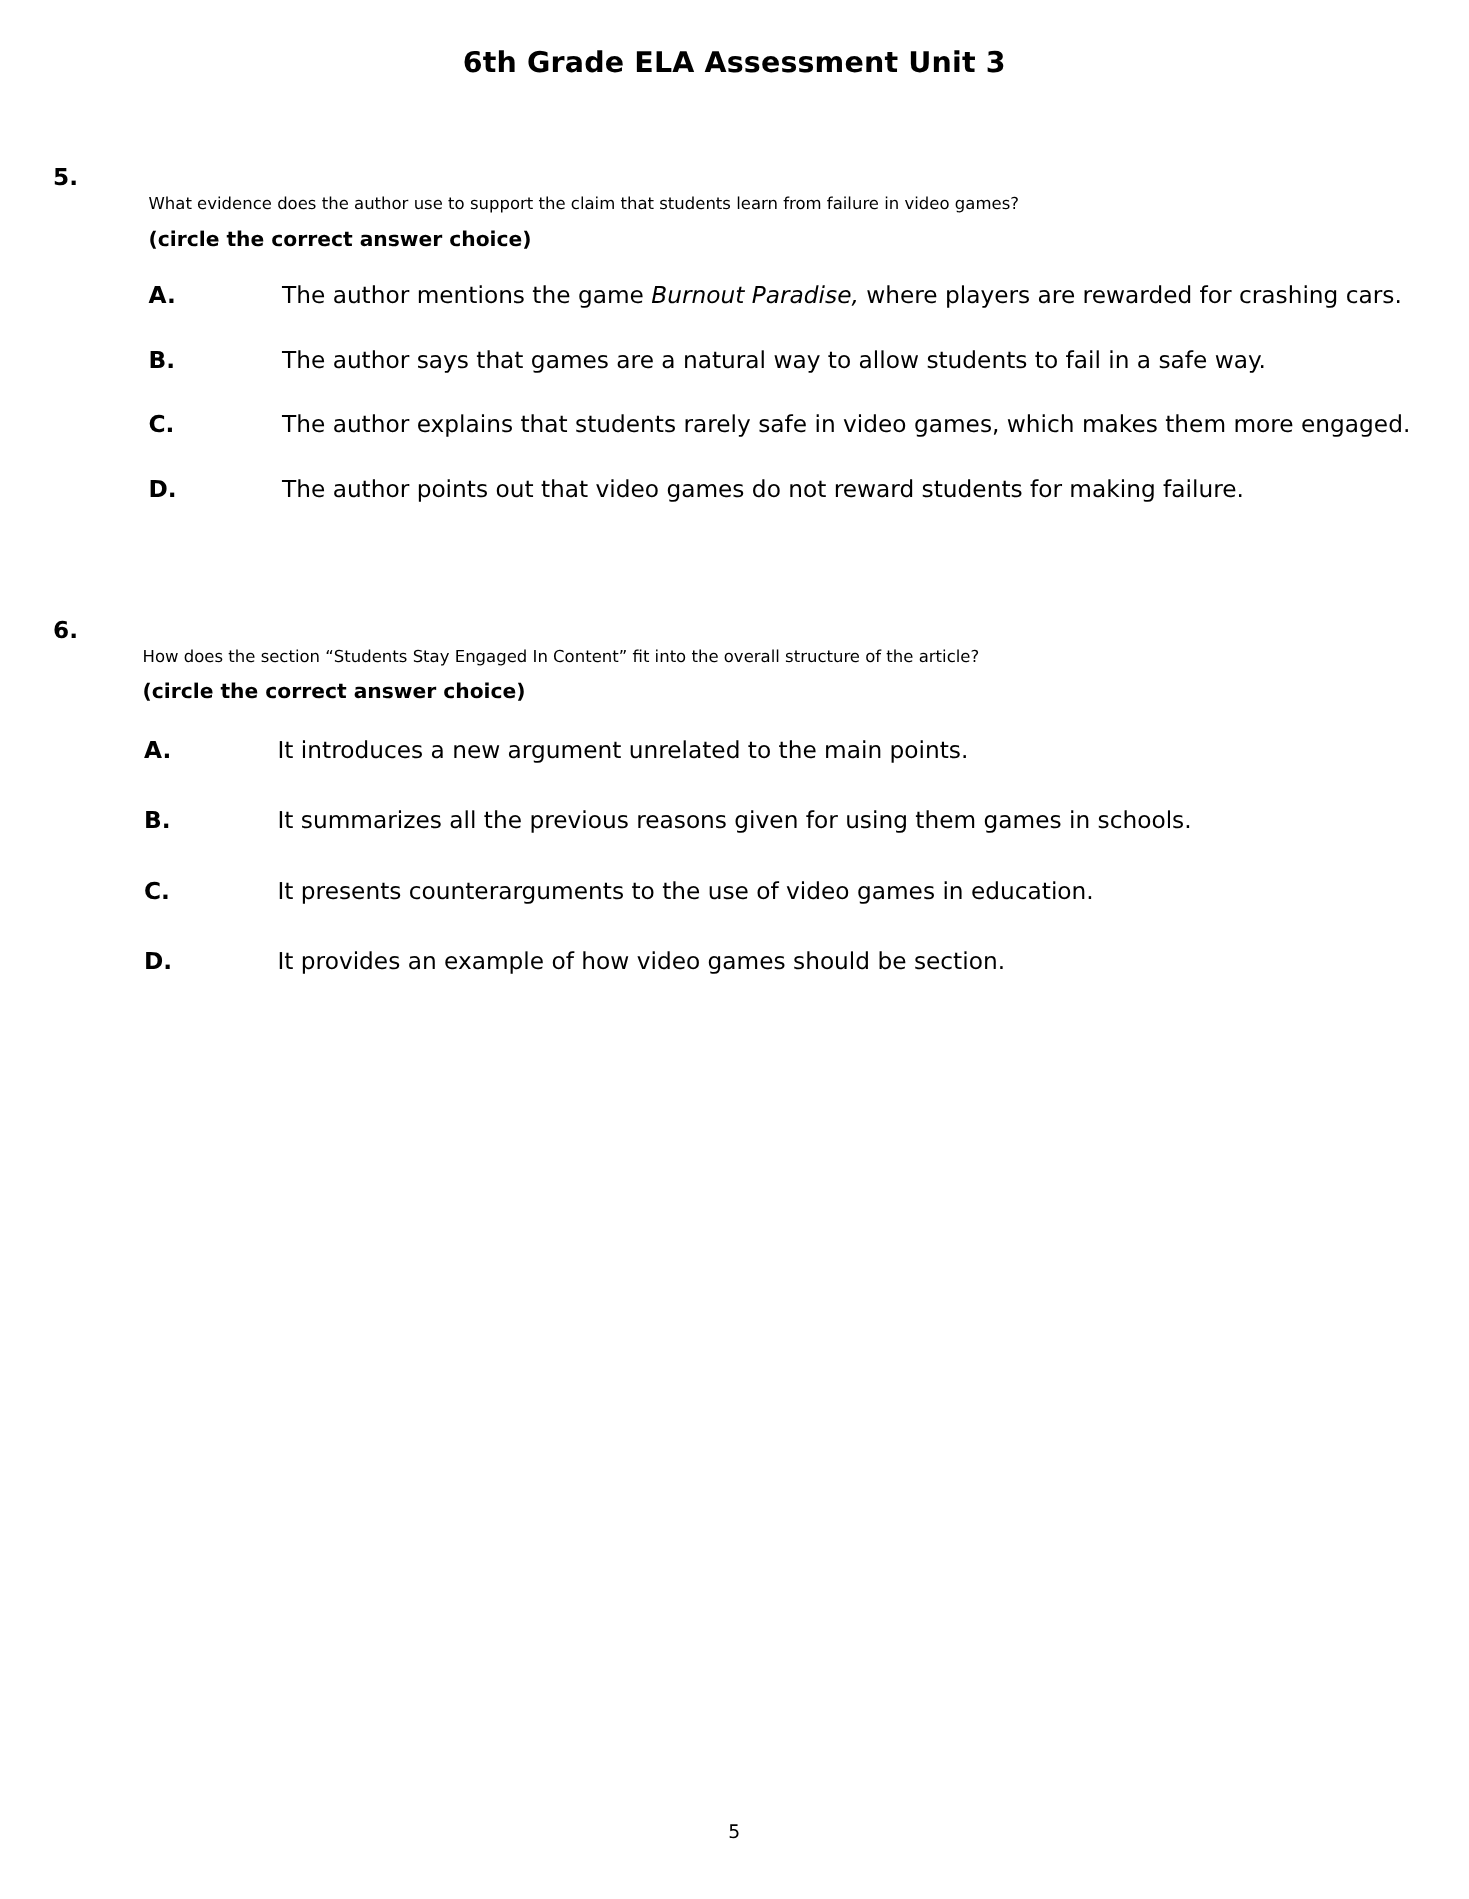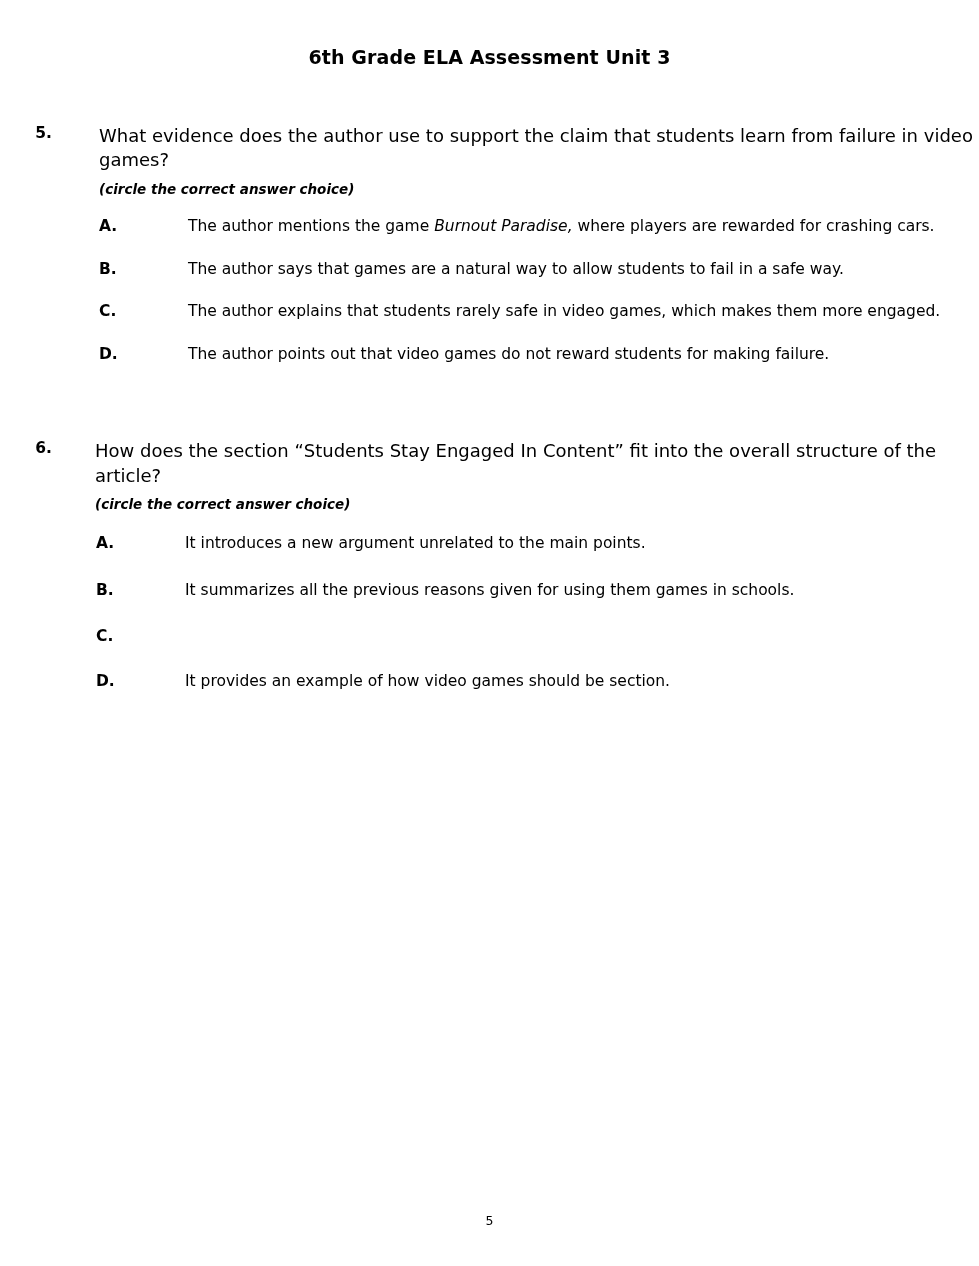--- a/index.html
+++ b/index.html
@@ -22,21 +22,21 @@
     height: 1266px;
     box-sizing: border-box;
   }
 
   .doc-title {
     text-align: center;
     font-size: 19px;
     font-weight: 600;
     letter-spacing: 0.1px;
     margin: 0;
-    padding-top: 46px;
+    padding-top: 31px;
     font-family: "DejaVu Sans", sans-serif;
   }
 
   .question-block {
     position: relative;
     margin-top: 0;
   }
 
   .q-row {
     display: flex;
@@ -52,28 +52,28 @@
     padding-right: 0;
     box-sizing: border-box;
   }
 
   .q-text-wrap {
     padding-left: 47px;
     flex: 1;
   }
 
   .q-text {
-    font-size: 18px;
+    font-size: 11px;
     line-height: 1.35;
+    margin-top: 20px;
   }
 
   .q-instruction {
     font-size: 13.5px;
     font-weight: bold;
-    font-style: italic;
     margin-top: 8px;
   }
 
   .choices {
     margin-top: 19px;
     padding-left: 99px;
   }
 
   .choice {
     display: flex;
@@ -175,20 +175,21 @@
       <div class="choice">
         <div class="choice-letter">A.</div>
         <div class="choice-text"><span>It introduces a new argument unrelated to the main points.</span><i></i><span></span></div>
       </div>
       <div class="choice">
         <div class="choice-letter">B.</div>
         <div class="choice-text"><span>It summarizes all the previous reasons given for using them games in schools.</span><i></i><span></span></div>
       </div>
       <div class="choice">
         <div class="choice-letter">C.</div>
+        <div class="choice-text"><span>It presents counterarguments to the use of video games in education.</span><i></i><span></span></div>
       </div>
       <div class="choice">
         <div class="choice-letter">D.</div>
         <div class="choice-text"><span>It provides an example of how video games should be section.</span><i></i><span></span></div>
       </div>
     </div>
   </div>
 
   <div class="page-number">5</div>
 

